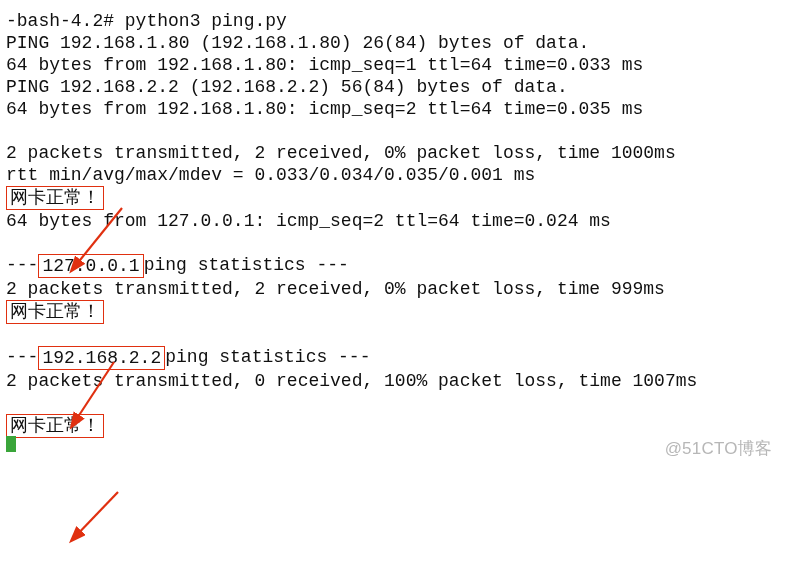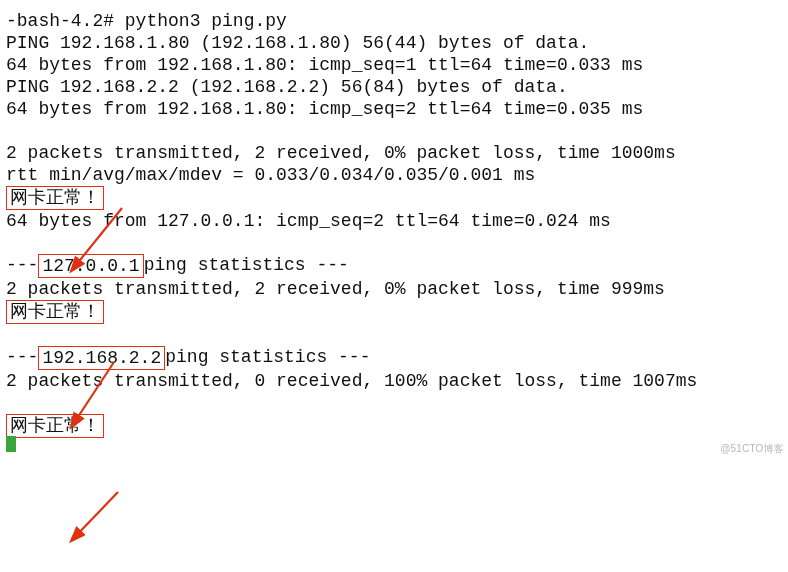--- a/index.html
+++ b/index.html
@@ -25,45 +25,45 @@
     border: 1.5px solid #e03010;
     padding: 0 3px;
     display: inline-block;
   }
   .arrow {
     position: absolute;
     pointer-events: none;
   }
   .watermark {
     position: absolute;
-    right: 4px;
+    right: 16px;
     bottom: 4px;
     font-family: Arial, sans-serif;
-    font-size: 10px;
+    font-size: 17px;
     color: #b7b7b7;
     letter-spacing: 0.2px;
   }
   .cursor {
     display: inline-block;
     width: 10px;
     height: 16px;
     background: #3AA53A;
     vertical-align: middle;
   }
 </style>
 </head>
 <body>
 
 <div class="terminal">
 
   <div class="line">
     <span>-bash-4.2# python3 ping.py</span>
   </div>
 
-  <div class="line">PING 192.168.1.80 (192.168.1.80) 56(44) bytes of data.</div>
+  <div class="line">PING 192.168.1.80 (192.168.1.80) 26(84) bytes of data.</div>
   <div class="line">64 bytes from 192.168.1.80: icmp_seq=1 ttl=64 time=0.033 ms</div>
   <div class="line">PING 192.168.2.2 (192.168.2.2) 56(84) bytes of data.</div>
   <div class="line">64 bytes from 192.168.1.80: icmp_seq=2 ttl=64 time=0.035 ms</div>
 
   <div class="line">&nbsp;</div>
 
   <div class="line">2 packets transmitted, 2 received, 0% packet loss, time 1000ms</div>
   <div class="line">rtt min/avg/max/mdev = 0.033/0.034/0.035/0.001 ms</div>
   <div class="line">
     <span class="boxed">网卡正常！</span>

